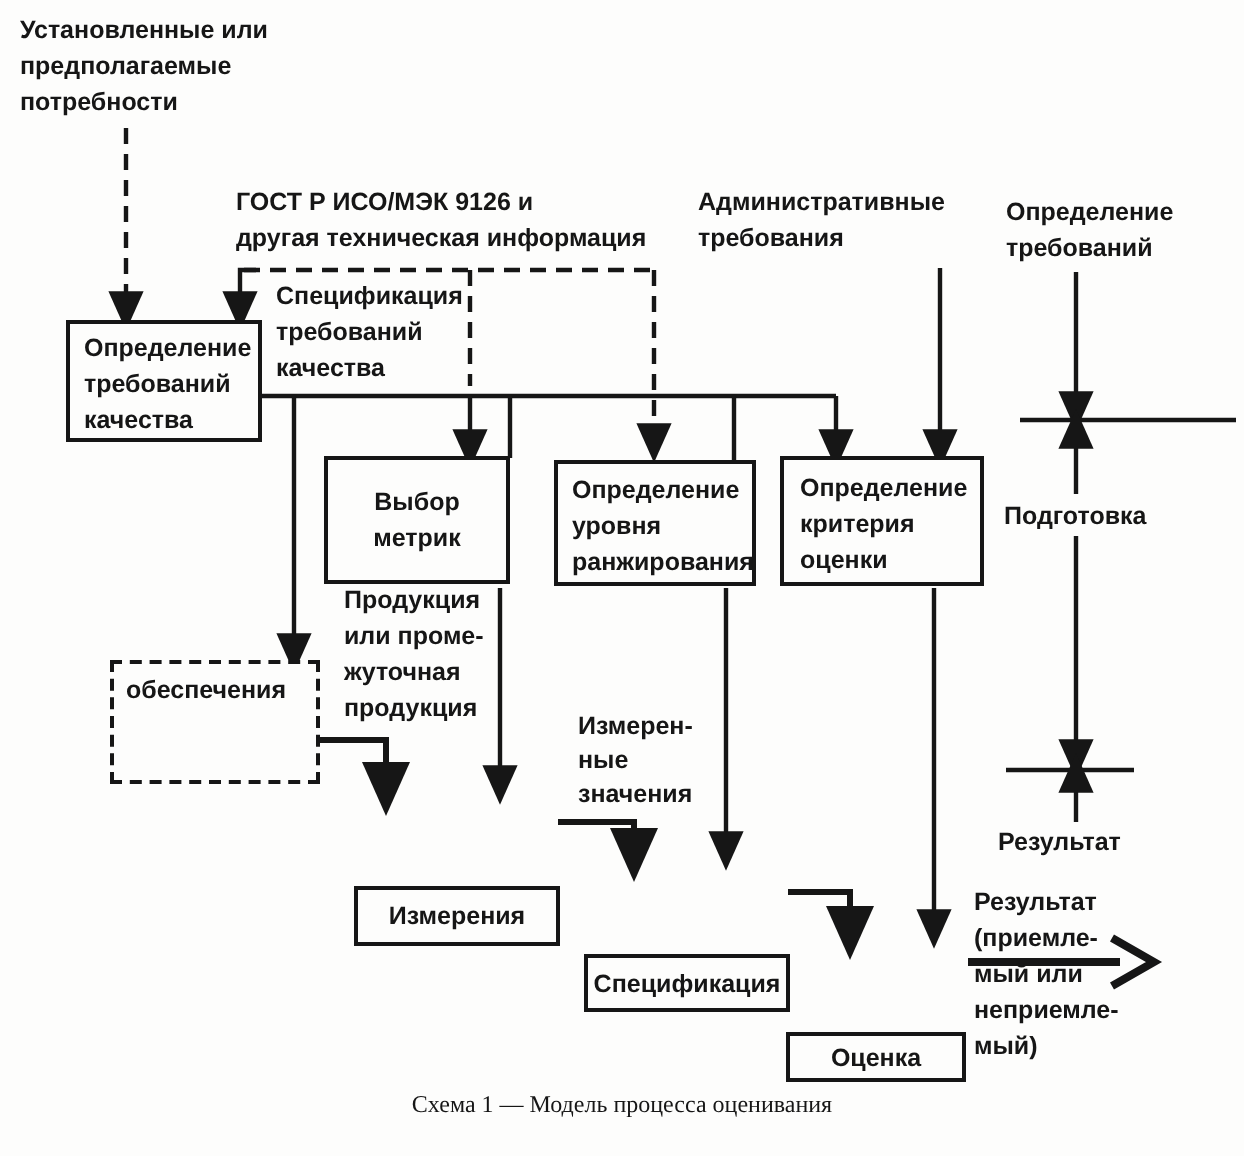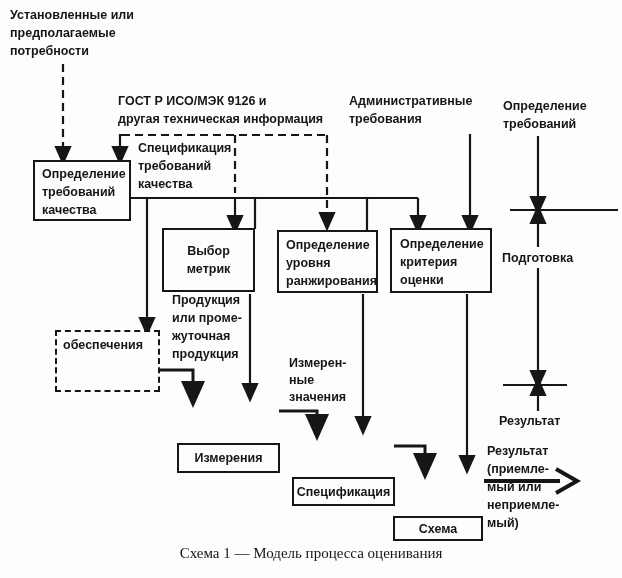--- a/index.html
+++ b/index.html
@@ -15,21 +15,21 @@
   }
   .box.dashed{border-style:dashed;}
   .box.center1{display:flex;align-items:center;justify-content:center;margin-top:48px;}
   .lbl{
     position:absolute;z-index:3;font-weight:bold;font-size:12.5px;
     line-height:18px;white-space:nowrap;
   }
   .ln{white-space:nowrap;}
   #caption{
     position:absolute;left:0;right:0;top:545px;text-align:center;z-index:3;
-    font-family:"Liberation Serif",serif;font-size:15px;font-weight:normal;
+    font-family:"Liberation Serif",serif;font-size:12px;font-weight:normal;
   }
 </style>
 </head>
 <body>
 
 <div id="stage">
 
   <svg id="wires" width="622" height="578" viewBox="0 0 622 578">
     <defs>
       <marker id="arr" viewBox="0 0 10 10" refX="2" refY="5" markerWidth="10" markerHeight="10" orient="auto">
@@ -99,21 +99,21 @@
 
   <div class="box center1" style="left:177px;top:395px;width:103px;height:30px;">
     <span class="ln">Измерения</span>
   </div>
 
   <div class="box center1" style="left:292px;top:429px;width:103px;height:29px;">
     <span class="ln">Спецификация</span>
   </div>
 
   <div class="box center1" style="left:393px;top:468px;width:90px;height:25px;">
-    <span class="ln">Схема</span>
+    <span class="ln">Оценка</span>
   </div>
 
   <div class="lbl" style="left:10px;top:6px;">
     <div class="ln">Установленные или</div>
     <div class="ln">предполагаемые</div>
     <div class="ln">потребности</div>
   </div>
 
   <div class="lbl" style="left:118px;top:92px;">
     <div class="ln">ГОСТ Р ИСО/МЭК 9126 и</div>

